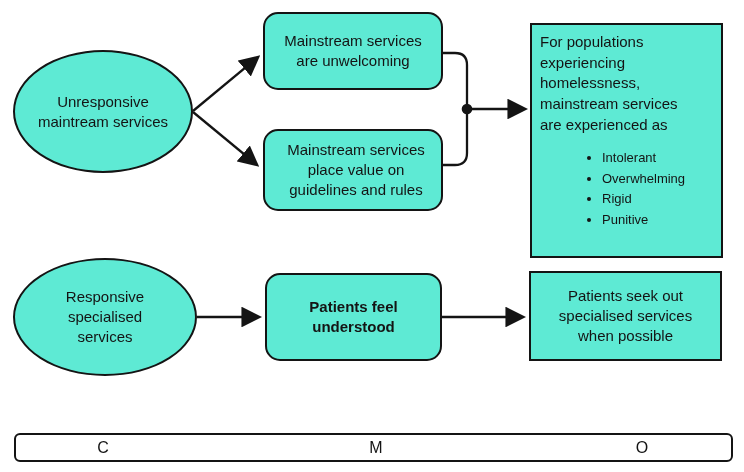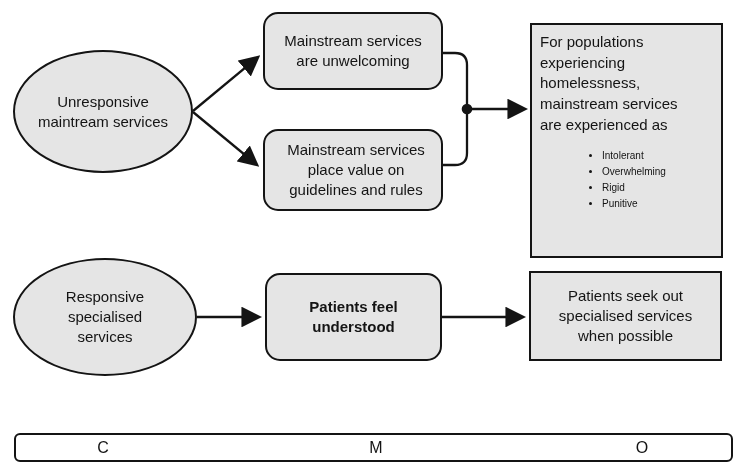--- a/index.html
+++ b/index.html
@@ -2,37 +2,37 @@
 <html><head>
 <meta charset="utf-8">
 <style>
   html,body{margin:0;padding:0;background:#ffffff;}
   .canvas{
     position:relative;width:744px;height:472px;background:#ffffff;
     font-family:"Liberation Sans",sans-serif;color:#141414;overflow:hidden;
   }
   svg.connector-layer{position:absolute;left:0;top:0;width:744px;height:472px;}
   .shape{
-    position:absolute;box-sizing:border-box;background:#e5e5e5;
+    position:absolute;box-sizing:border-box;background:#5eead4;
     border:2.5px solid #141414;display:flex;align-items:center;justify-content:center;
     text-align:center;font-size:15px;line-height:1.32;
   }
   .ellipse{border-radius:50%;}
   .rounded{border-radius:15px;}
   .rect{border-radius:0;border-width:2.2px;}
   .label{display:block;}
   
   .outcome-main{
     justify-content:flex-start;align-items:flex-start;flex-direction:column;
     text-align:left;padding:7px 12px 0 8px;
   }
   .outcome-main p{margin:0;width:158px;font-size:15px;line-height:1.38;}
   .outcome-main ul{
     margin:13px 0 0 0;padding-left:62px;text-align:left;
-    font-size:10px;line-height:1.5;list-style:disc;
+    font-size:13px;line-height:1.5;list-style:disc;
   }
   .outcome-main li{margin:0 0 1px 0;}
   
   .cmo-bar{
     position:absolute;left:14px;top:433px;width:719px;height:29px;box-sizing:border-box;
     border:2px solid #141414;border-radius:6px;background:#ffffff;
   }
   .cmo-letter{
     position:absolute;top:50%;transform:translate(-50%,-50%);
     font-size:16px;line-height:1;color:#141414;

